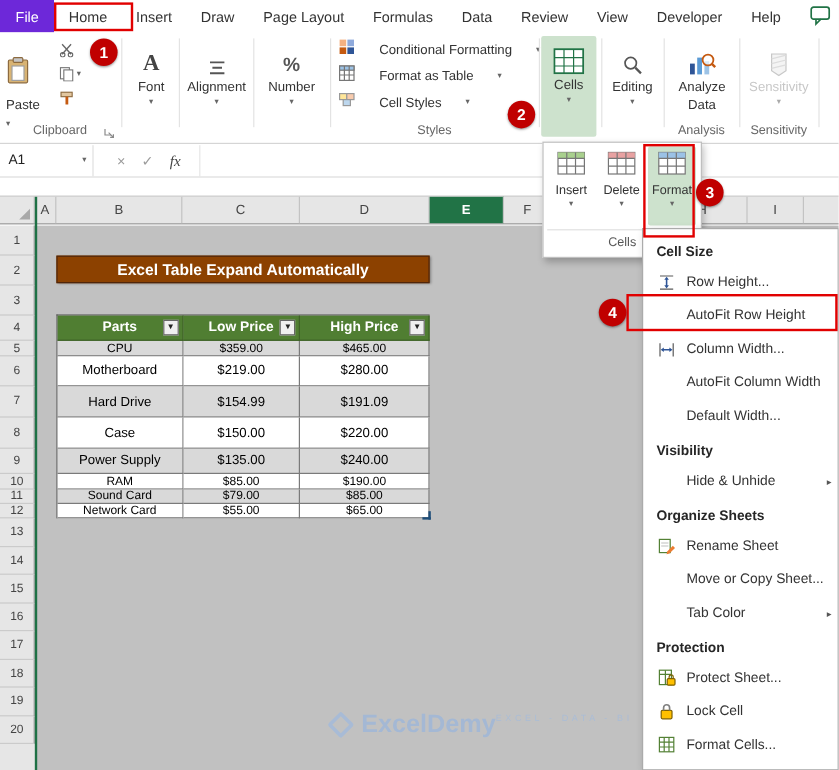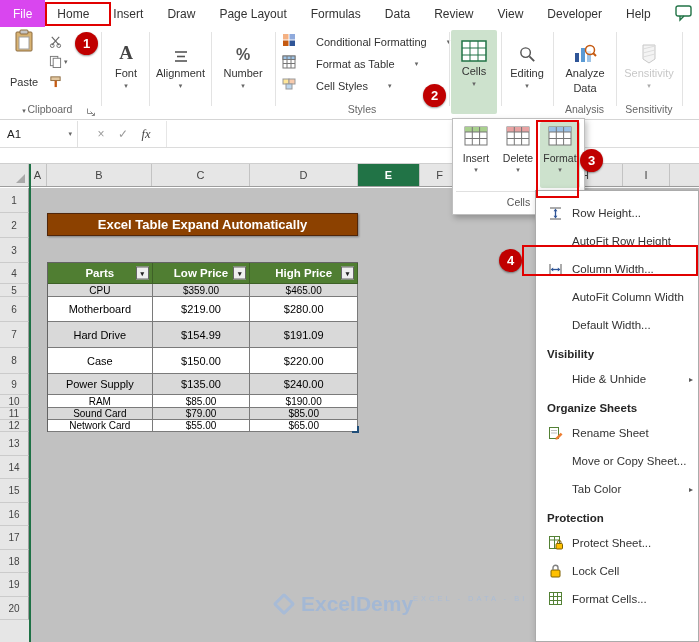--- a/index.html
+++ b/index.html
@@ -3,29 +3,29 @@
 <meta charset="utf-8">
 <style>
 *{margin:0;padding:0;box-sizing:border-box}
 body{margin:0;background:#fff}
 .screen{position:relative;width:699px;height:642px;background:#fff;overflow:hidden;
   font-family:"Liberation Sans",sans-serif;-webkit-font-smoothing:antialiased}
 
 
 .menubar{position:absolute;top:0;left:0;right:0;height:27px;background:#fff;display:flex;align-items:stretch}
 .mtab{font-size:12px;color:#333;padding:0 12px;display:flex;align-items:center;white-space:nowrap}
-.mtab-file{background:#d946ef;color:#fff;padding:0 13px}
+.mtab-file{background:#6d28d9;color:#fff;padding:0 13px}
 .comments-btn{position:absolute;right:6px;top:5px}
 
 
 .ribbon{position:absolute;top:27px;left:0;right:0;height:93px;background:#fff;border-bottom:1px solid #d5d5d5}
 .v-sep{position:absolute;top:5px;bottom:13px;width:1px;background:#e3e3e3}
 .grp-label{position:absolute;bottom:4px;font-size:10.5px;color:#666;text-align:center}
 .launcher{position:absolute;left:86px;bottom:5px;width:11px;height:11px}
-.paste{position:absolute;left:5px;top:0;width:38px;height:72px;display:flex;flex-direction:column;align-items:center;gap:19px;padding-top:2px}
+.paste{position:absolute;left:5px;top:18px;width:38px;height:72px;display:flex;flex-direction:column;gap:6px;padding-top:2px}
 .small-tools{position:absolute;left:49px;top:7px;display:flex;flex-direction:column;gap:5px}
 .tool{height:15px;display:flex;align-items:center;gap:2px}
 .clabel{font-size:11px;color:#333;line-height:12px}
 .chev{font-size:7px;color:#666;line-height:8px}
 .cgrp{position:absolute;top:5px;display:flex;flex-direction:column;align-items:center;gap:3px;padding-top:2px}
 .cgrp .icon-area{height:30px;display:flex;align-items:flex-end;justify-content:center}
 .big-a{font-size:19px;font-weight:bold;color:#444;font-family:"Liberation Serif",serif}
 .pct{font-size:16px;font-weight:bold;color:#555}
 .cells-green{background:#cde2cd;border-radius:2px;height:84px;top:3px}
 .dis{opacity:.55}
@@ -461,20 +461,21 @@
             <line x1="1" y1="12.5" x2="23" y2="12.5" stroke="#767676"></line>
           </svg>
       </span>
       <span class="cp-label">Format</span>
       <span class="chev">▾</span>
     </div>
     <div class="cpanel-group">Cells</div>
   </div>
 
   <div class="fmenu">
+    <div class="mhead">Cell Size</div>
     <div class="mitem">
       <span class="micon">
         <svg width="15" height="15" viewBox="0 0 15 15">
             <line x1="2" y1="2" x2="13" y2="2" stroke="#595959"></line>
             <line x1="2" y1="13" x2="13" y2="13" stroke="#595959"></line>
             <line x1="7.5" y1="4" x2="7.5" y2="11" stroke="#2f5597" stroke-width="1.3"></line>
             <path d="M7.5 2.6 L5.6 5.2 h3.8 z" fill="#2f5597"></path>
             <path d="M7.5 12.4 L5.6 9.8 h3.8 z" fill="#2f5597"></path>
           </svg>
       </span>

